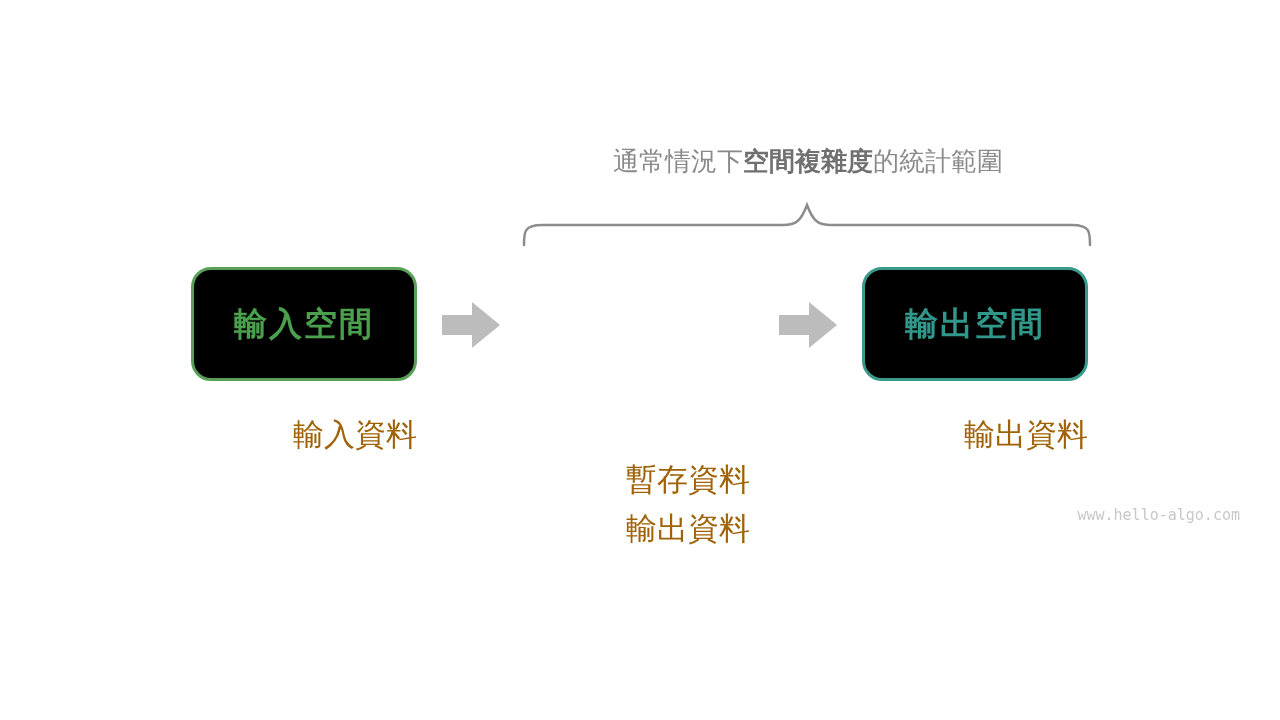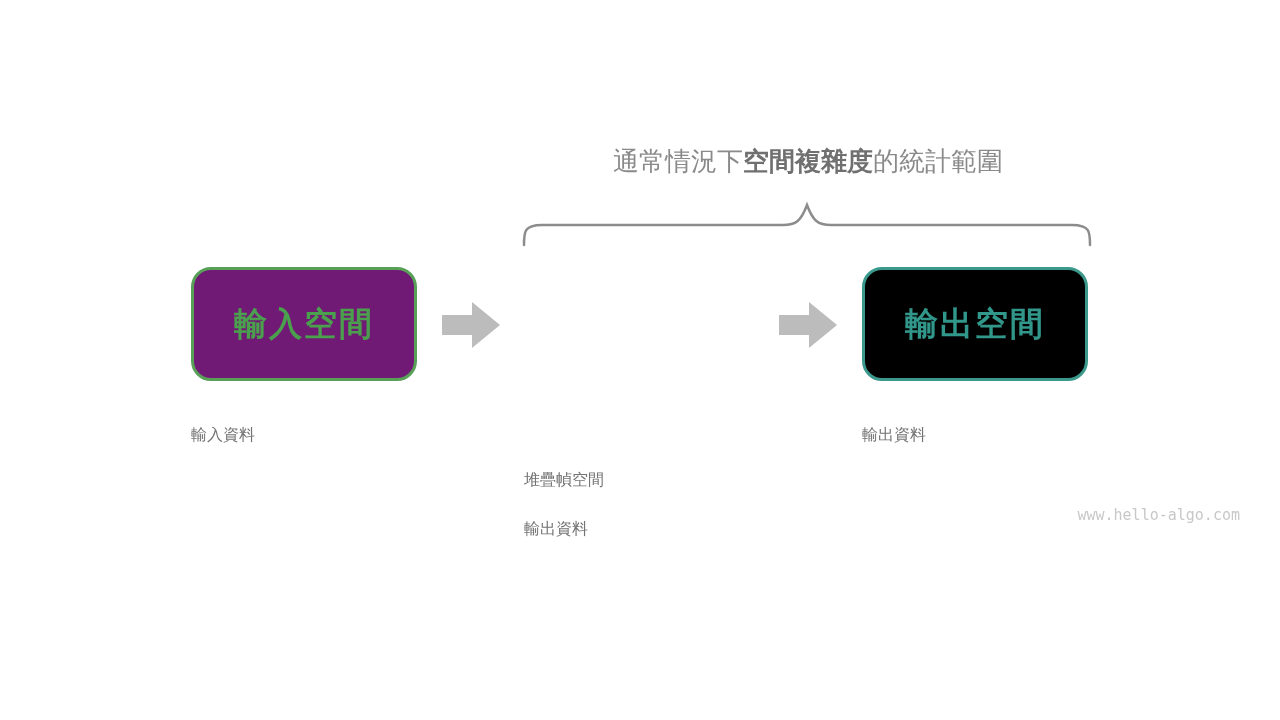--- a/index.html
+++ b/index.html
@@ -45,38 +45,38 @@
     border-radius: 20px;
     border: 3px solid;
     box-sizing: border-box;
     display: flex;
     align-items: center;
     justify-content: center;
     font-size: 33px;
     font-weight: 700;
     letter-spacing: 2px;
   }
-  .box-input  { left: 191px; border-color: #58a058; background: #701a75; color: #4aa04c; }
+  .box-input  { left: 191px; border-color: #58a058; background: #000000; color: #4aa04c; }
   .box-buffer { left: 524px; border-color: #1b8ad4; background: #e8f2fb; color: #1b8ad4; }
   .box-output { left: 862px; border-color: #3b998c; background: #000000; color: #31978a; }
   .arrow {
     position: absolute;
     top: 302px;
     width: 58px;
     height: 46px;
   }
   .arrow-1 { left: 442px; }
   .arrow-2 { left: 779px; }
   .note {
     position: absolute;
     height: 34px;
     line-height: 34px;
-    text-align: left;
-    font-size: 16px;
-    color: #737373;
+    text-align: right;
+    font-size: 31px;
+    color: #a16207;
     white-space: nowrap;
   }
   .note-input  { left: 191px; width: 226px; top: 418px; }
   .note-out    { left: 862px; width: 226px; top: 418px; }
   .note-buf-1  { left: 524px; width: 226px; top: 418px; }
   .note-buf-2  { left: 524px; width: 226px; top: 463px; }
   .note-buf-3  { left: 524px; width: 226px; top: 512px; }
   .watermark {
     position: absolute;
     right: 40px;
@@ -111,20 +111,20 @@
   <svg class="arrow arrow-2" viewBox="0 0 58 46" xmlns="http://www.w3.org/2000/svg">
     <polygon points="0,13 30,13 30,0 58,23 30,46 30,33 0,33" fill="#bcbcbc"></polygon>
   </svg>
 
   <div class="box box-output">
     <span>輸出空間</span>
   </div>
 
   <div class="note note-input">輸入資料</div>
 
-  <div class="note note-buf-2">堆疊幀空間</div>
+  <div class="note note-buf-2">暫存資料</div>
   <div class="note note-buf-3">輸出資料</div>
 
   <div class="note note-out">輸出資料</div>
 
   <div class="watermark">www.hello-algo.com</div>
 
 </div>
 
 </body></html>

